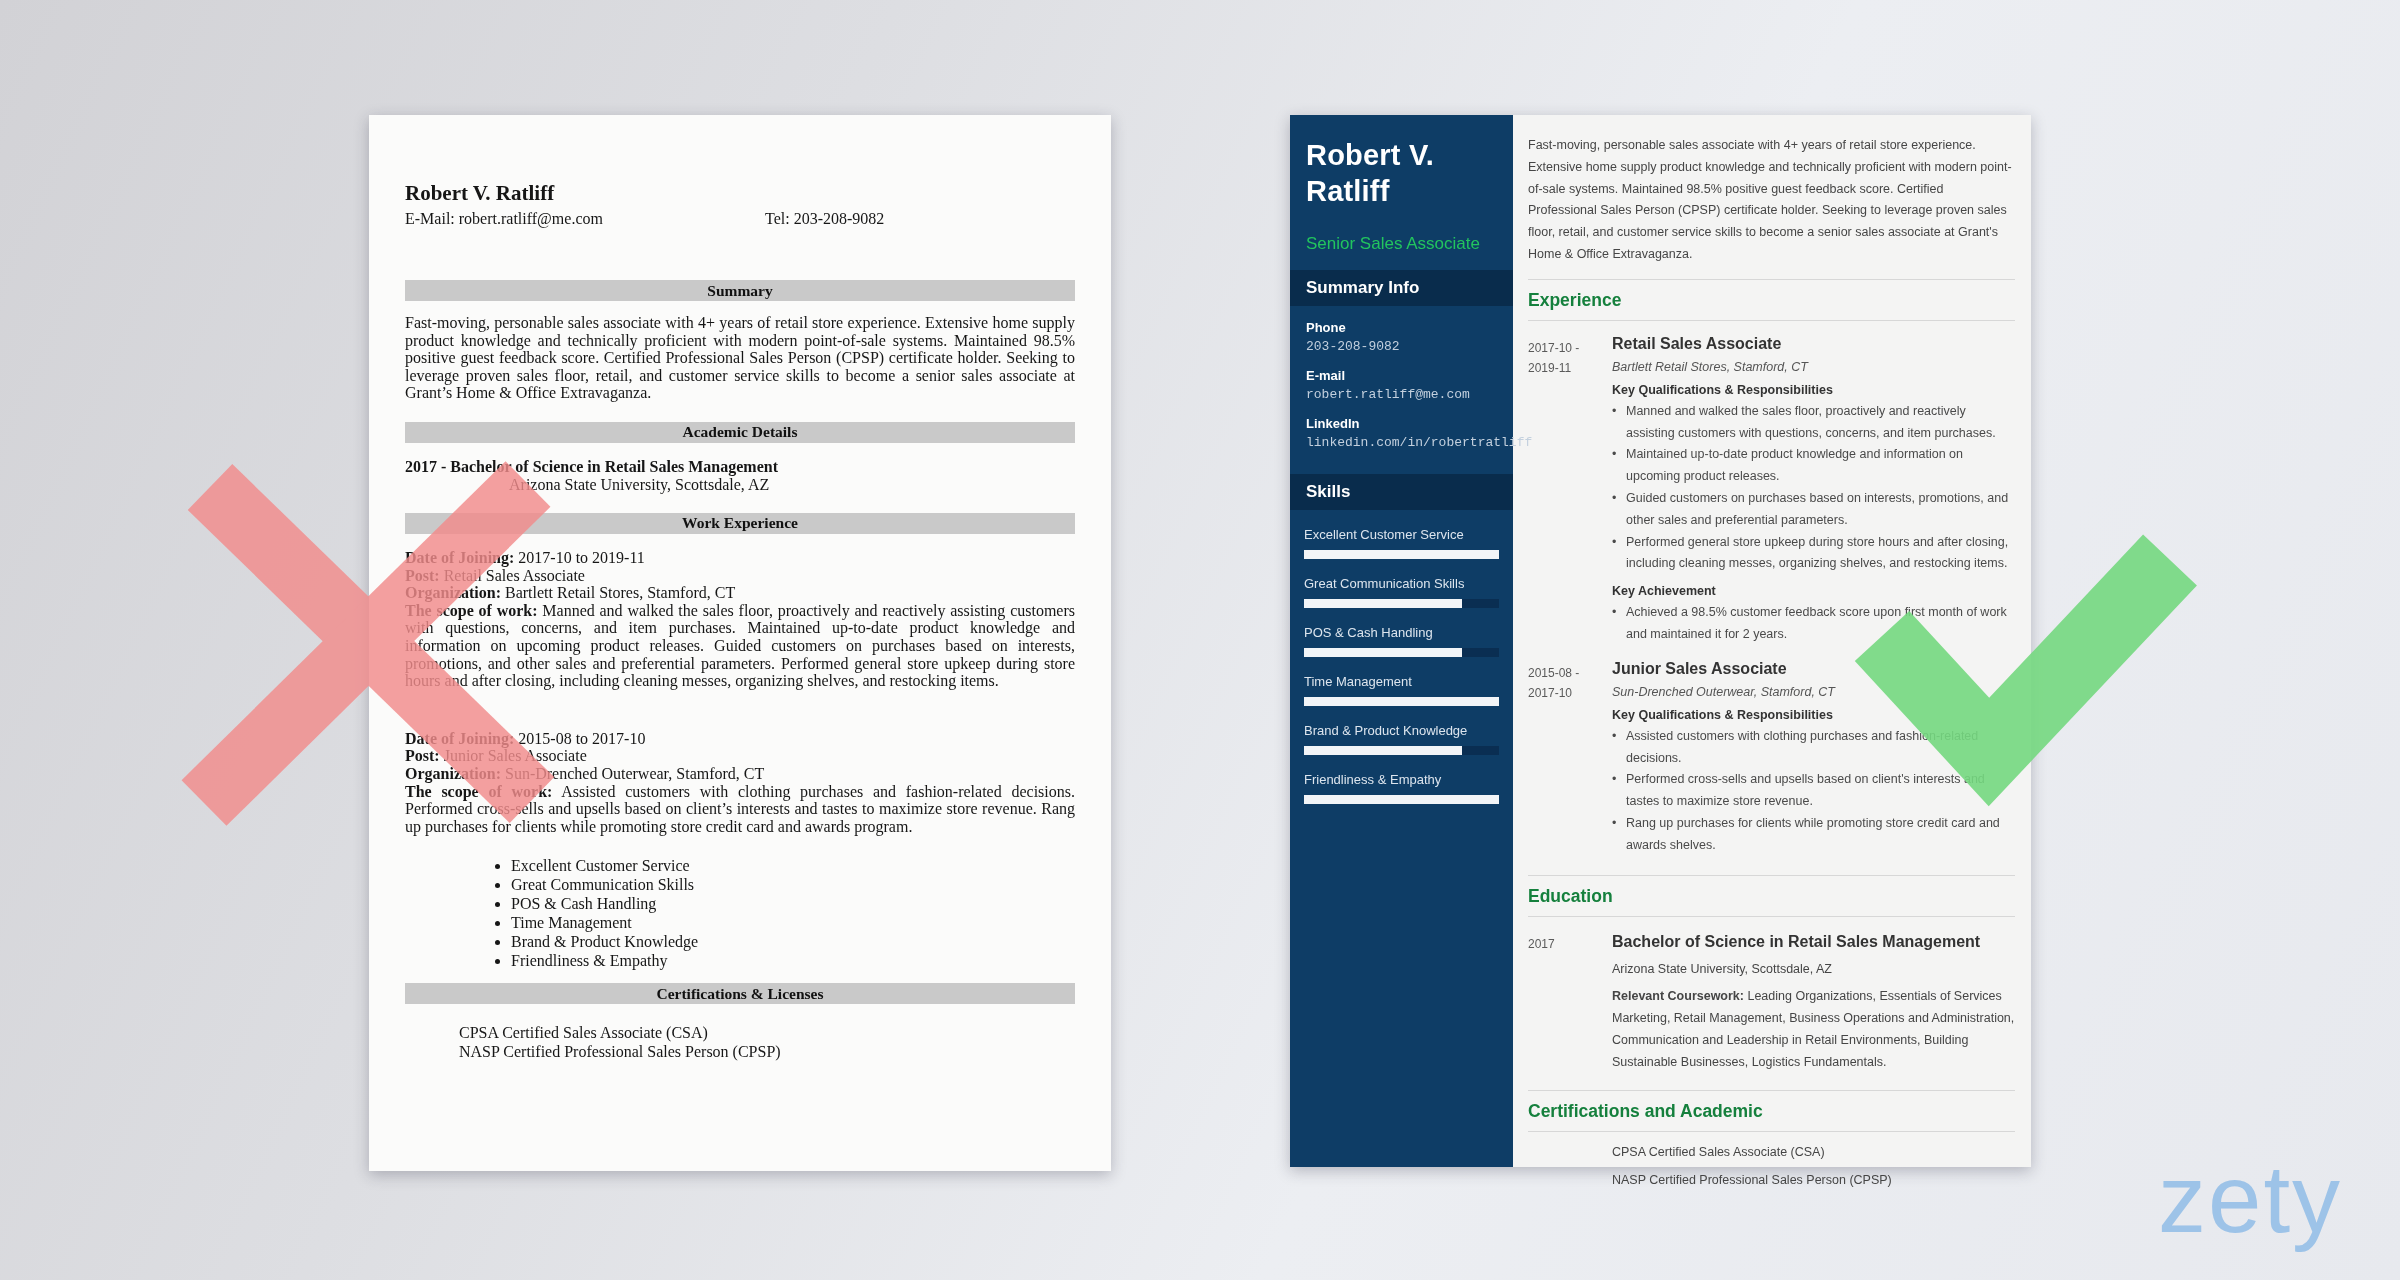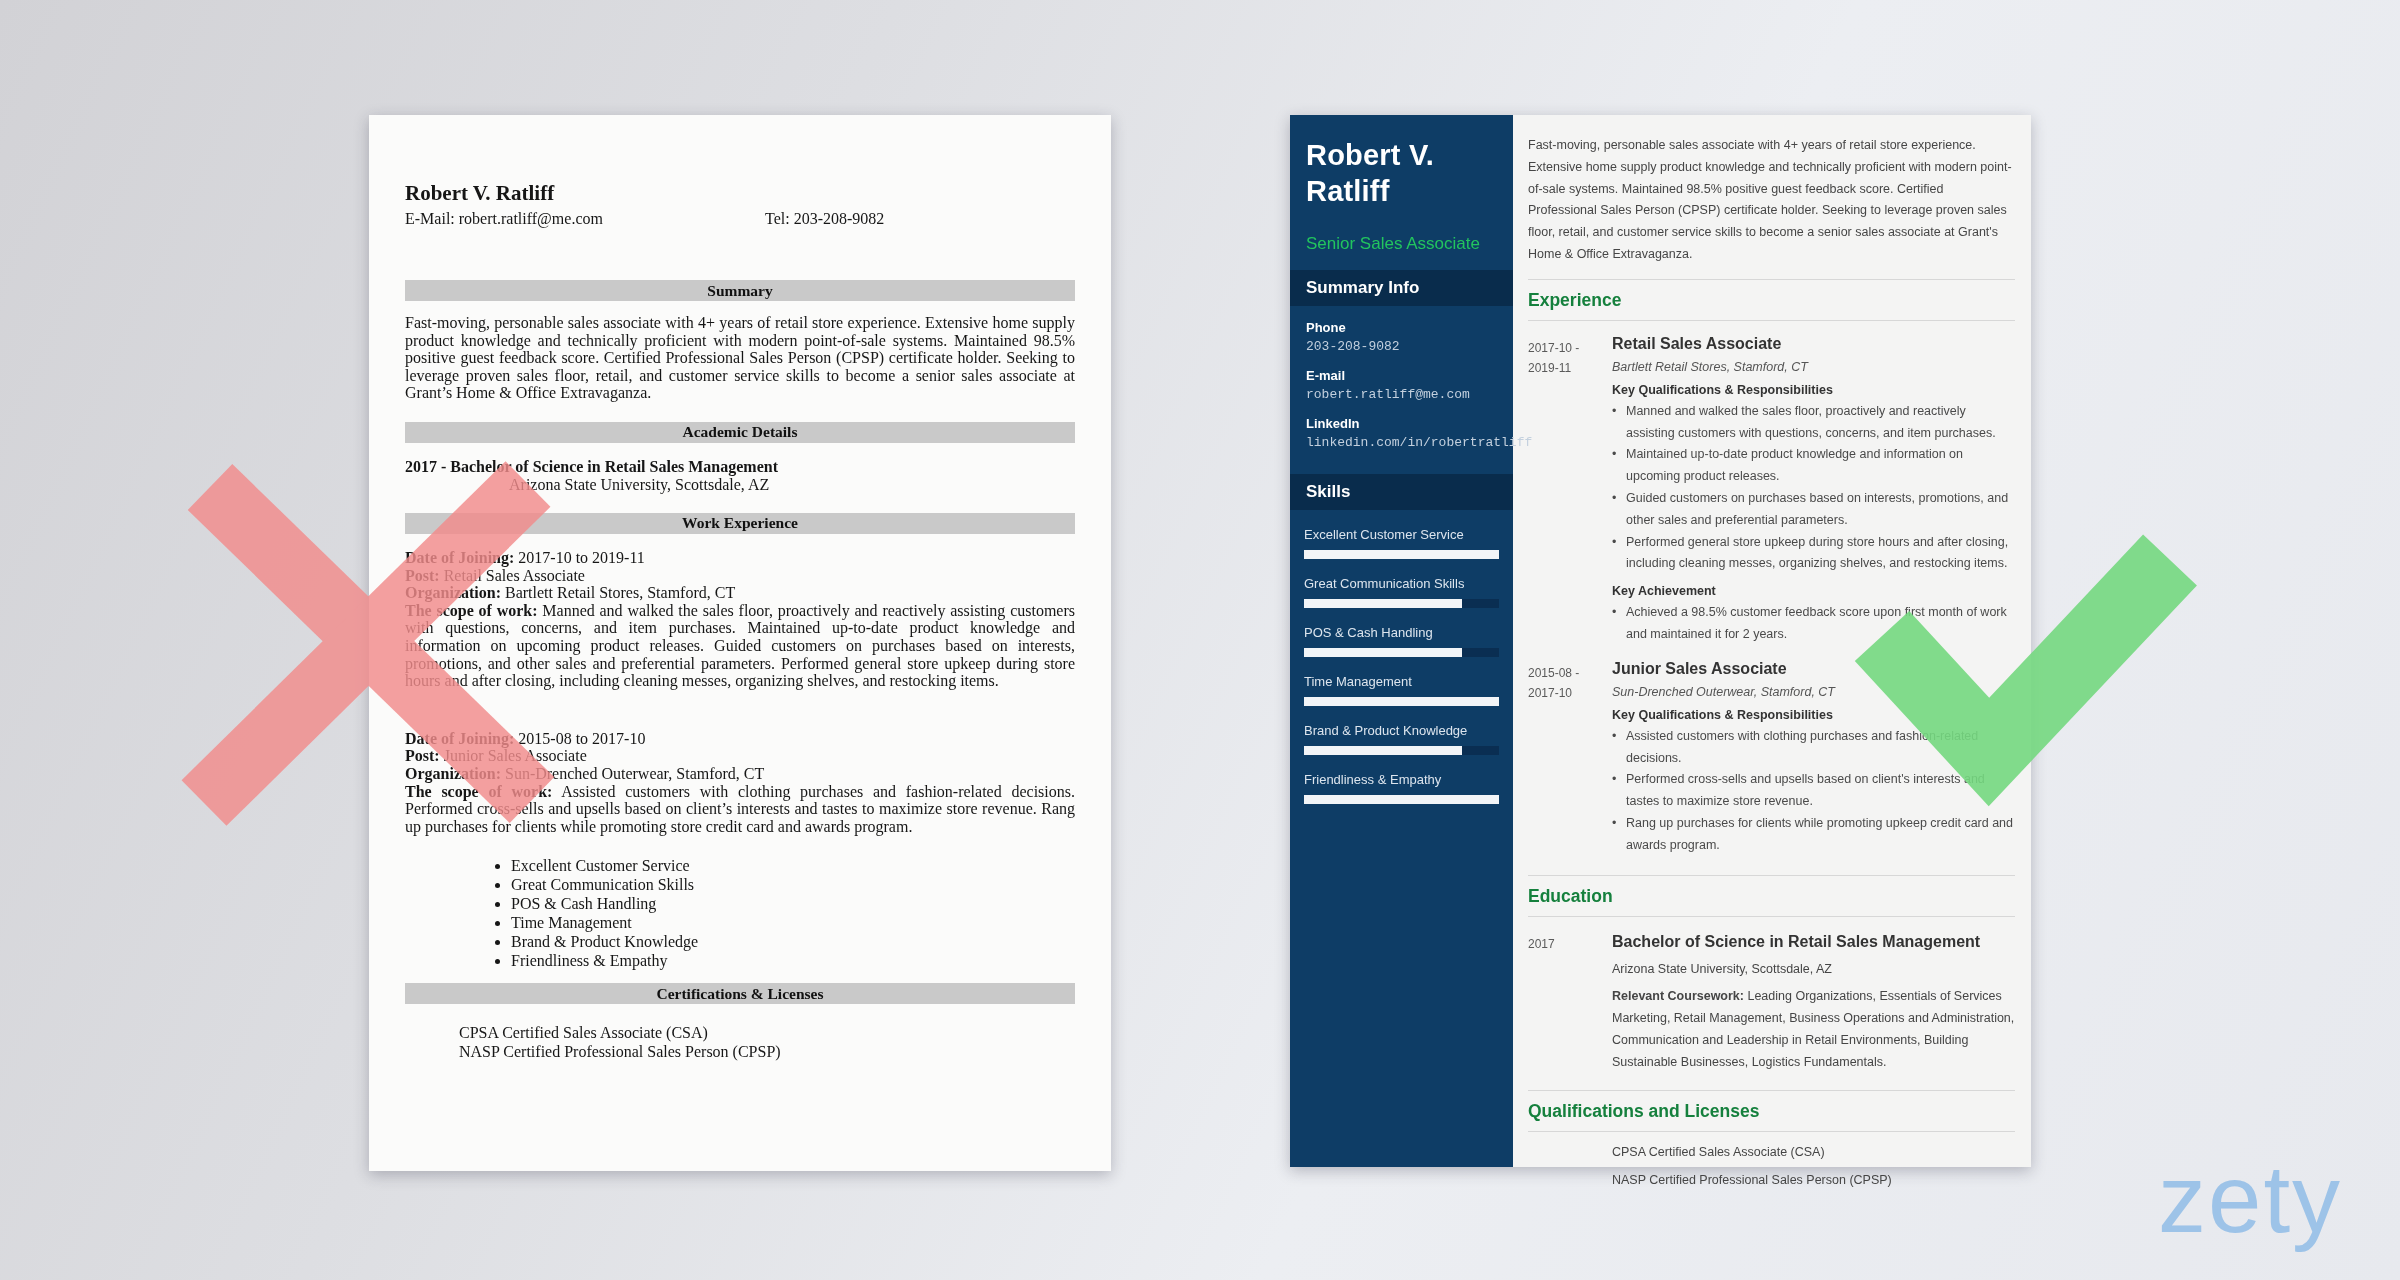--- a/index.html
+++ b/index.html
@@ -222,38 +222,38 @@
         <div>2015-08 -</div>
         <div>2017-10</div>
       </div>
       <div class="jobcol">
         <p class="job-title">Junior Sales Associate</p>
         <p class="job-co">Sun-Drenched Outerwear, Stamford, CT</p>
         <p class="kq">Key Qualifications &amp; Responsibilities</p>
         <ul class="rb">
           <li>Assisted customers with clothing purchases and fashion-related decisions.</li>
           <li>Performed cross-sells and upsells based on client's interests and tastes to maximize store revenue.</li>
-          <li>Rang up purchases for clients while promoting upkeep credit card and awards program.</li>
+          <li>Rang up purchases for clients while promoting store credit card and awards shelves.</li>
         </ul>
       </div>
     </div>
 
     <div class="sec-h" style="margin-top:18px;">Education</div>
     <div class="row">
       <div class="dates">
         <div>2017</div>
       </div>
       <div class="jobcol">
         <p class="edu-degree">Bachelor of Science in Retail Sales Management</p>
         <p class="edu-school">Arizona State University, Scottsdale, AZ</p>
         <p class="edu-course"><b>Relevant Coursework:</b> <span>Leading Organizations, Essentials of Services Marketing, Retail Management, Business Operations and Administration, Communication and Leadership in Retail Environments, Building Sustainable Businesses, Logistics Fundamentals.</span></p>
       </div>
     </div>
 
-    <div class="sec-h" style="margin-top:16px;">Qualifications and Licenses</div>
+    <div class="sec-h" style="margin-top:16px;">Certifications and Academic</div>
     <div class="cert-list">
       <p>CPSA Certified Sales Associate (CSA)</p>
       <p>NASP Certified Professional Sales Person (CPSP)</p>
     </div>
   </div>
 </div>
 
 <svg class="marks" width="2400" height="1280" viewBox="0 0 2400 1280">
   <g opacity="0.82">
     <line x1="210" y1="487" x2="532" y2="800" stroke="#f28c8c" stroke-width="64"></line>

